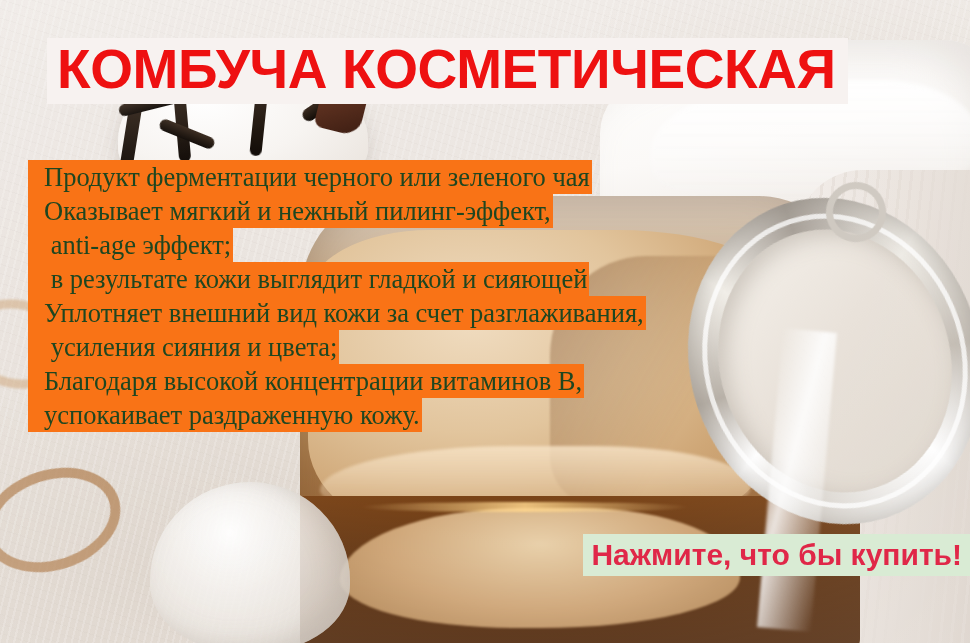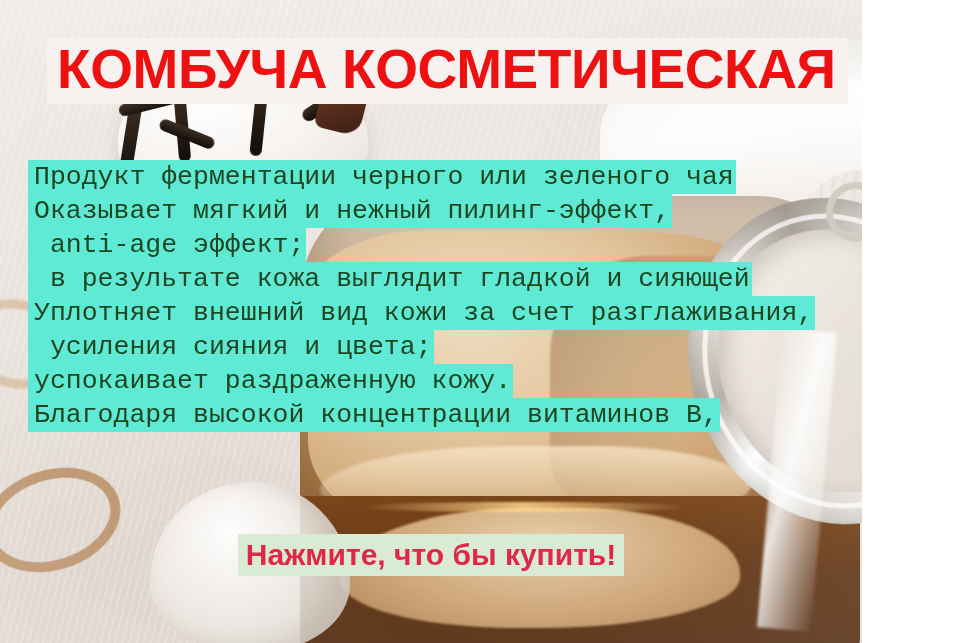--- a/index.html
+++ b/index.html
@@ -8,21 +8,21 @@
     padding: 0;
     background: #ffffff;
   }
   body {
     font-family: "DejaVu Sans", sans-serif;
   }
 
   
   .poster {
     position: relative;
-    width: 862px;
+    width: 970px;
     height: 643px;
     overflow: hidden;
     background: #efeae4;
   }
 
   
   .photo {
     position: absolute;
     inset: 0;
     overflow: hidden;
@@ -274,36 +274,36 @@
   }
 
   .body-block {
     position: absolute;
     left: 28px;
     top: 160px;
     width: 890px;
   }
   .body-line {
     display: table;
-    font-family: Liberation Mono, monospace;
+    font-family: Liberation Serif, serif;
     font-size: 26.5px;
     line-height: 34px;
     color: #1e4620;
-    background: #5eead4;
+    background: #f97316;
     white-space: pre;
     margin: 0;
-    padding: 0 2px 0 6px;
+    padding: 0 2px 0 16px;
   }
 
   .cta-wrap {
     position: absolute;
     left: 0;
     right: 0;
     top: 534px;
-    text-align: center;
+    text-align: right;
   }
   .cta {
     display: inline-block;
     font-family: "Liberation Sans", sans-serif;
     font-weight: bold;
     font-size: 30px;
     line-height: 42px;
     color: #e02748;
     background: #d9ebd4;
     padding: 0 8px;
@@ -358,25 +358,25 @@
   <div class="overlay">
 
     <div class="title-wrap">
       <h1 class="title">КОМБУЧА КОСМЕТИЧЕСКАЯ</h1>
     </div>
 
     <div class="body-block">
       <div class="body-line">Продукт ферментации черного или зеленого чая</div>
       <div class="body-line">Оказывает мягкий и нежный пилинг-эффект,</div>
       <div class="body-line"> anti-age эффект;</div>
-      <div class="body-line"> в результате кожа выглядит гладкой и сияющей</div>
+      <div class="body-line"> в результате кожи выглядит гладкой и сияющей</div>
       <div class="body-line">Уплотняет внешний вид кожи за счет разглаживания,</div>
       <div class="body-line"> усиления сияния и цвета;</div>
+      <div class="body-line">Благодаря высокой концентрации витаминов В,</div>
       <div class="body-line">успокаивает раздраженную кожу.</div>
-      <div class="body-line">Благодаря высокой концентрации витаминов В,</div>
     </div>
 
     <div class="cta-wrap">
       <div class="cta">Нажмите, что бы купить!</div>
     </div>
 
   </div>
 </div>
 
 </body></html>

